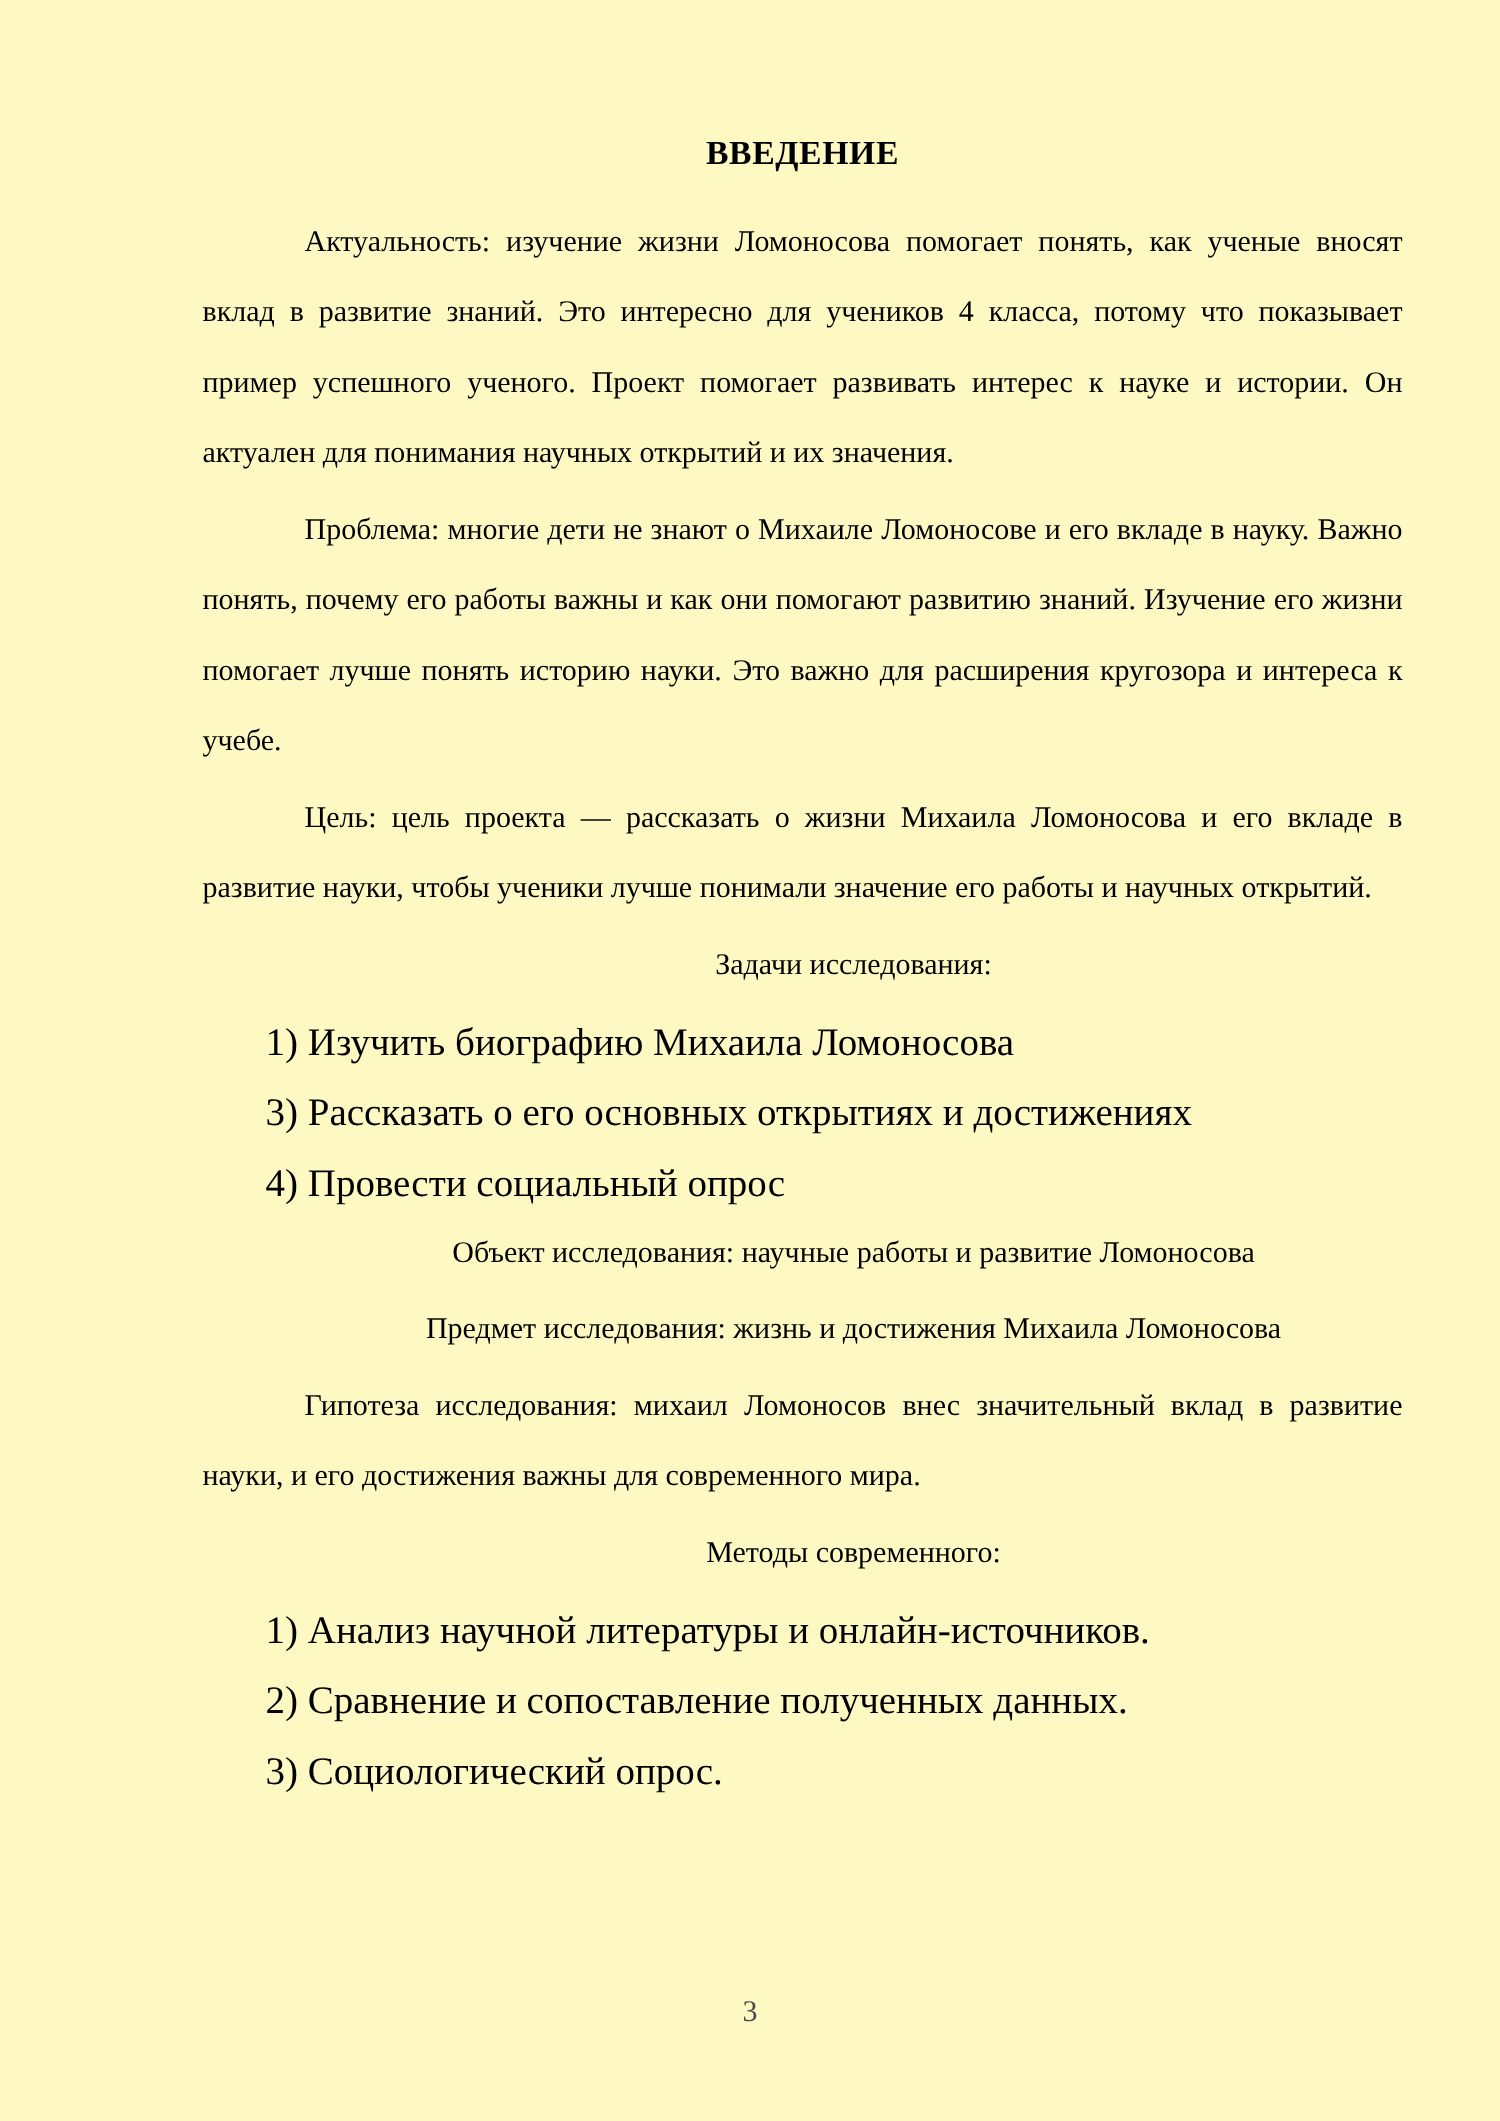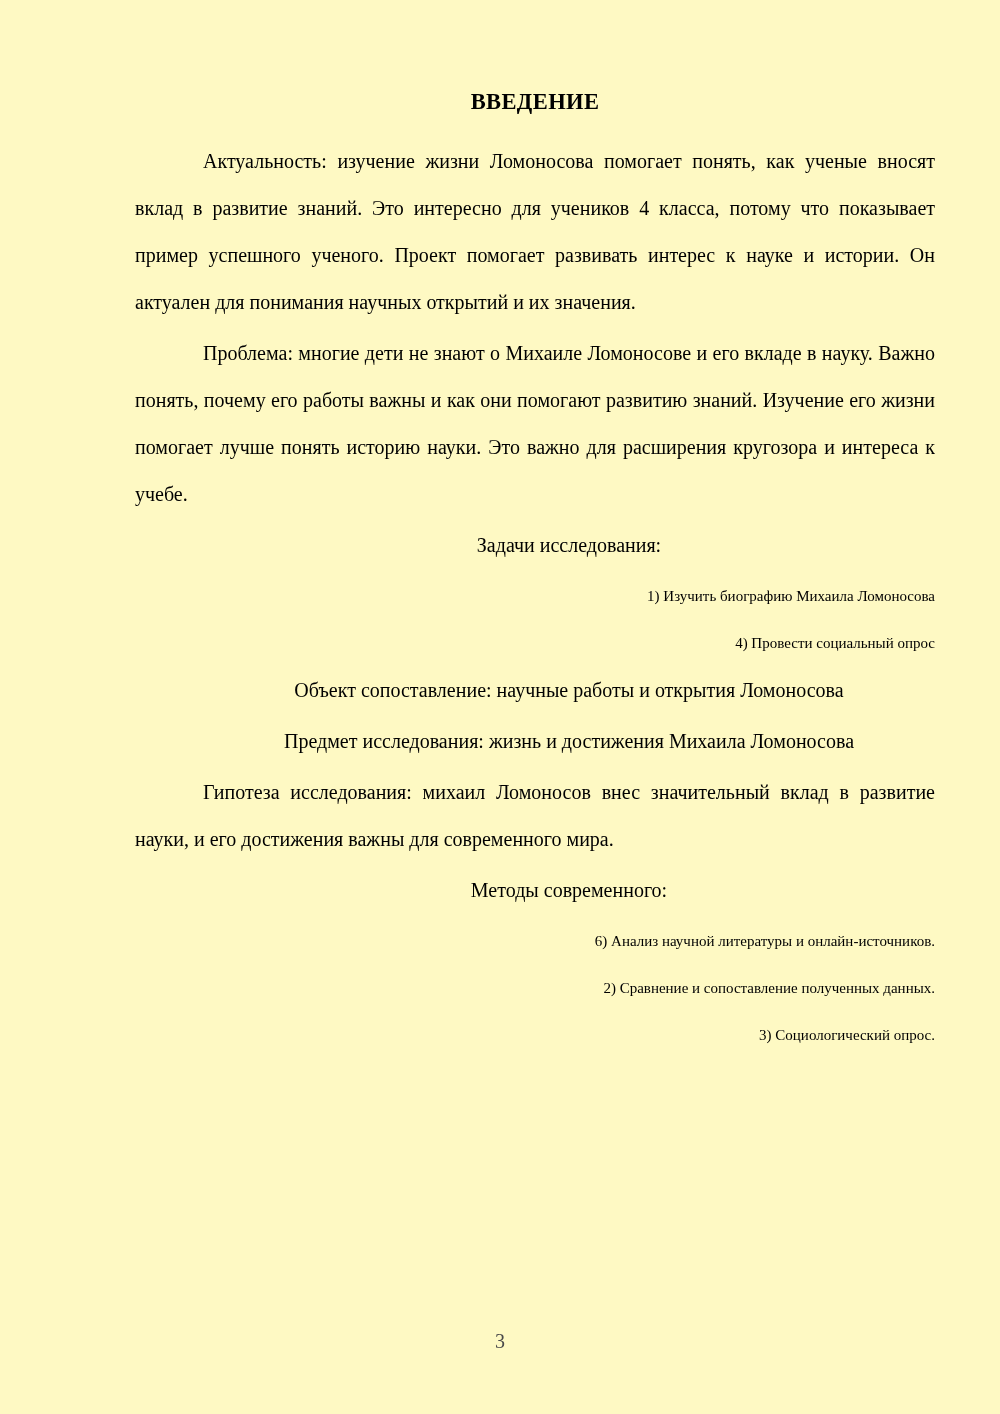--- a/index.html
+++ b/index.html
@@ -50,23 +50,23 @@
   .para.single {
     text-align: center;
   }
 
   .list {
     list-style: none;
     margin: 0;
     padding: 0;
   }
   .list-item {
-    font-size: 15px;
+    font-size: 26px;
     line-height: 47px;
-    text-align: right;
+    text-align: left;
     text-indent: 0;
     margin: 0;
     padding-left: 42px;   
     white-space: nowrap;
   }
 
   .page-number {
     position: absolute;
     left: 0;
     right: 0;
@@ -83,38 +83,40 @@
 <div class="page">
 
   <div class="content">
 
     <h1 class="doc-title">ВВЕДЕНИЕ</h1>
 
     <p class="para">Актуальность: изучение жизни Ломоносова помогает понять, как ученые вносят вклад в развитие знаний. Это интересно для учеников 4 класса, потому что показывает пример успешного ученого. Проект помогает развивать интерес к науке и истории. Он актуален для понимания научных открытий и их значения.</p>
 
     <p class="para">Проблема: многие дети не знают о Михаиле Ломоносове и его вкладе в науку. Важно понять, почему его работы важны и как они помогают развитию знаний. Изучение его жизни помогает лучше понять историю науки. Это важно для расширения кругозора и интереса к учебе.</p>
 
+    <p class="para">Цель: цель проекта — рассказать о жизни Михаила Ломоносова и его вкладе в развитие науки, чтобы ученики лучше понимали значение его работы и научных открытий.</p>
 
     <p class="para single">Задачи исследования:</p>
 
     <ul class="list">
       <li class="list-item">1) Изучить биографию Михаила Ломоносова</li>
+      <li class="list-item">3) Рассказать о его основных открытиях и достижениях</li>
       <li class="list-item">4) Провести социальный опрос</li>
     </ul>
 
-    <p class="para single">Объект сопоставление: научные работы и открытия Ломоносова</p>
+    <p class="para single">Объект исследования: научные работы и развитие Ломоносова</p>
 
     <p class="para single">Предмет исследования: жизнь и достижения Михаила Ломоносова</p>
 
     <p class="para">Гипотеза исследования: михаил Ломоносов внес значительный вклад в развитие науки, и его достижения важны для современного мира.</p>
 
     <p class="para single">Методы современного:</p>
 
     <ul class="list">
-      <li class="list-item">6) Анализ научной литературы и онлайн-источников.</li>
+      <li class="list-item">1) Анализ научной литературы и онлайн-источников.</li>
       <li class="list-item">2) Сравнение и сопоставление полученных данных.</li>
       <li class="list-item">3) Социологический опрос.</li>
     </ul>
 
   </div>
 
   <div class="page-number">3</div>
 
 </div>
 

